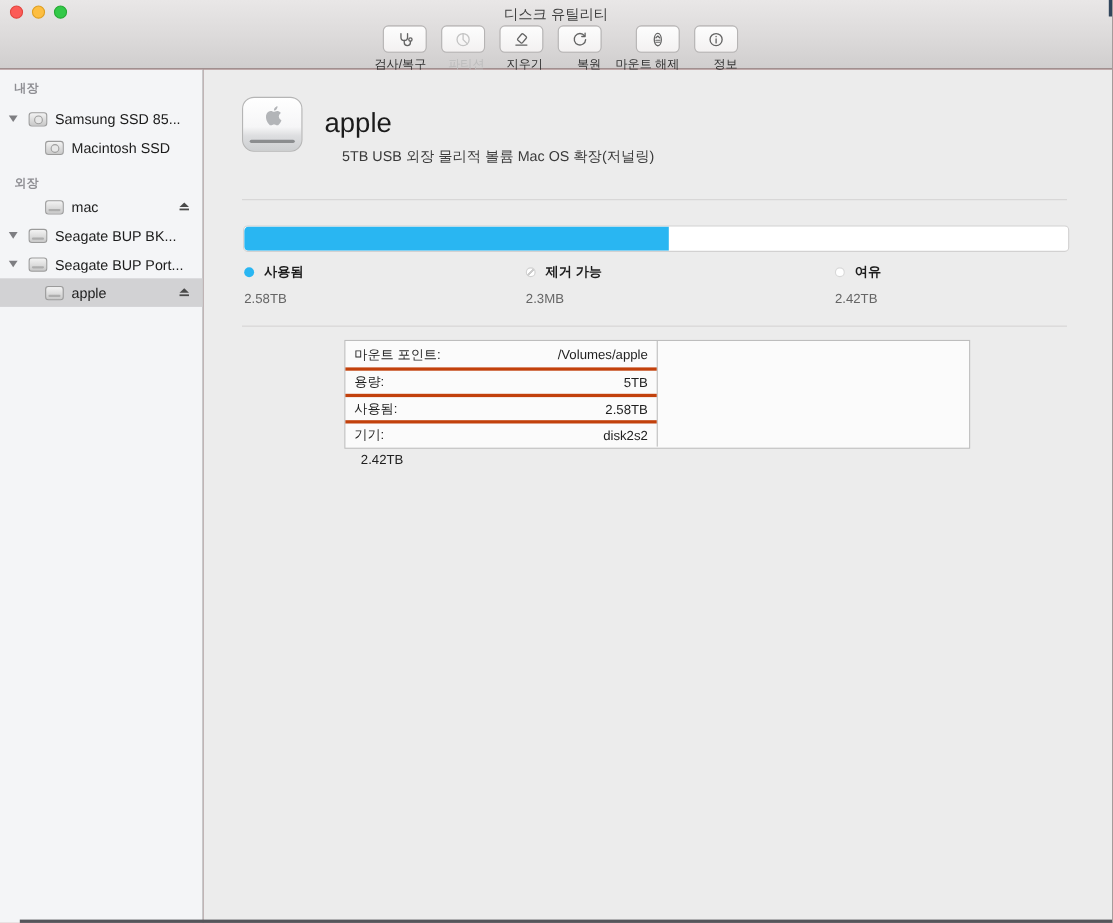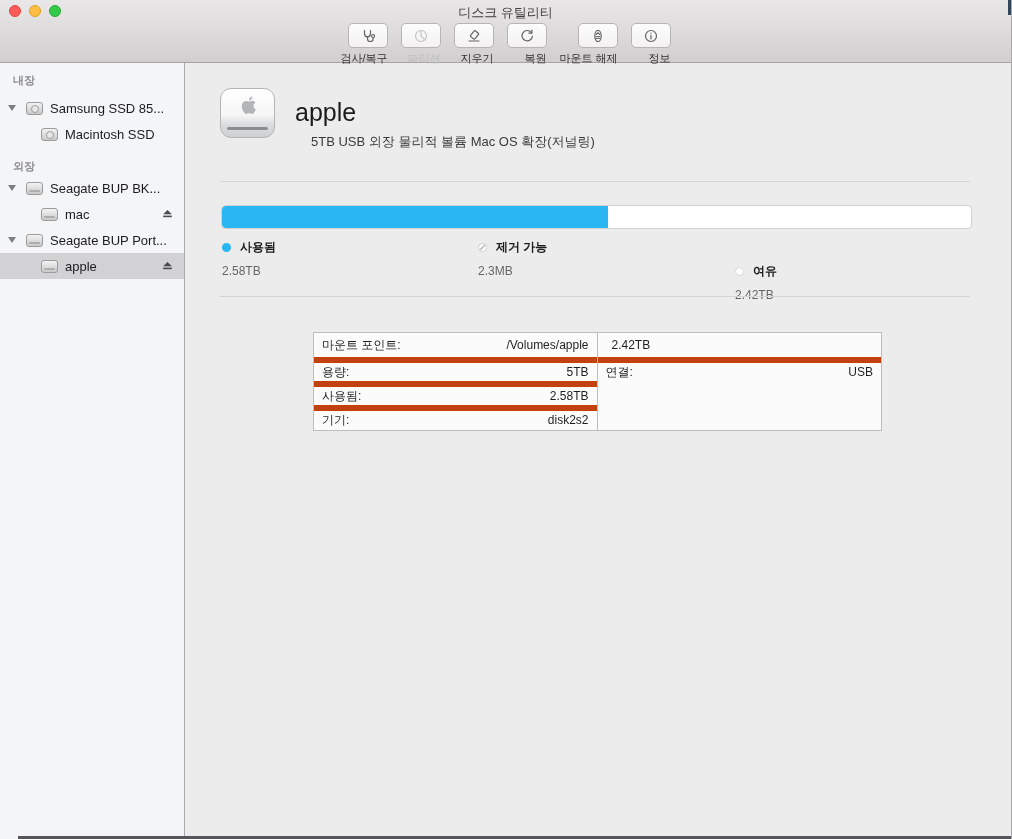--- a/index.html
+++ b/index.html
@@ -67,29 +67,29 @@
   .usage-fill { height:100%; border-radius:4px 0 0 4px; }
 
   .leg { position:absolute; top:176px; }
   .leg-head { display:flex; align-items:center; gap:9px; }
   .leg-dot { width:9px; height:9px; border-radius:50%; flex:none; }
   .dot-used { background:#29b6f2; }
   .dot-purgeable { background:linear-gradient(135deg,#ffffff 38%,#cccccc 38%,#cccccc 58%,#ffffff 58%); border:1px solid #d2d2d2; }
   .dot-free { background:#ffffff; border:1px solid #d8d8d8; }
   .leg-label { font-size:12px; font-weight:bold; color:#1c1c1c; white-space:nowrap; }
   .leg-value { margin-top:8px; font-size:12px; color:#666; }
-  .leg1 { left:37px; } .leg2 { left:293px; } .leg3 { left:550px;margin-top:24px; }
-
-  .details { position:absolute; left:128px; top:269px; width:569px; height:99px; display:flex;
-    background:#fbfbfb; border:1px solid #bdbdbd; }
+  .leg1 { left:37px; } .leg2 { left:293px; } .leg3 { left:574px; }
+
+  .details { position:absolute; left:128px; top:246px; width:569px; height:99px; display:flex;
+    background:#fbfbfb; border:1px solid #bdbdbd;flex-direction:column; }
   .dcol { width:284px; }
   .dcol.left { border-right:1px solid #bdbdbd; }
   .trow { height:24px; display:flex; justify-content:space-between; align-items:center;
     padding:0 8px; font-size:12px; white-space:nowrap; }
-  .trow + .trow { border-top:6px solid #c2410c; }
+  .trow + .trow { border-top:3px solid #c2410c; }
   .tl-cell { color:#1f1f1f; }
   .tv-cell { color:#1f1f1f; text-align:right; margin-left:6px; }
 
   .bottom-edge { position:absolute; left:18px; right:0; bottom:0; height:3px; background:#55555a; z-index:6; }
   .corner-notch { position:absolute; right:0; top:0; width:3px; height:15px; background:#32465c; z-index:7; }
 </style>
 </head>
 <body>
 
 <div class="window">
@@ -171,34 +171,34 @@
       <span class="sname">Samsung SSD 85...</span>
     </div>
     <div class="srow lvl1">
       <span class="dicon internal"></span>
       <span class="sname">Macintosh SSD</span>
     </div>
 
     <div class="s-gap"></div>
     <div class="s-label">외장</div>
 
-    <div class="srow lvl0">
-      <span class="disc"></span>
-      <span class="dicon external"></span>
-      <span class="sname">Seagate BUP BK...</span>
-    </div>
     <div class="srow lvl1">
       <span class="dicon external"></span>
       <span class="sname">mac</span>
       <span class="eject">
         <svg width="11" height="11" viewBox="0 0 11 11">
             <path d="M1.2 6.2 5.5 2l4.3 4.2z" fill="#4a4a4a"></path>
             <rect x="1.2" y="7.6" width="8.6" height="1.6" fill="#4a4a4a"></rect>
           </svg>
       </span>
+    </div>
+    <div class="srow lvl0">
+      <span class="disc"></span>
+      <span class="dicon external"></span>
+      <span class="sname">Seagate BUP BK...</span>
     </div>
     <div class="srow lvl0">
       <span class="disc"></span>
       <span class="dicon external"></span>
       <span class="sname">Seagate BUP Port...</span>
     </div>
     <div class="srow lvl1 selected">
       <span class="dicon external"></span>
       <span class="sname">apple</span>
       <span class="eject">
@@ -268,23 +268,19 @@
         </div>
         <div class="trow">
           <span class="tl-cell">기기:</span>
           <span class="tv-cell">disk2s2</span>
         </div>
       </div>
       <div class="dcol right">
         <div class="trow">
           <span class="tv-cell">2.42TB</span>
         </div>
-        <div class="trow">
-          <span class="tl-cell">연결:</span>
-          <span class="tv-cell">USB</span>
-        </div>
       </div>
     </div>
   </div>
 
   <div class="corner-notch"></div>
   <div class="bottom-edge"></div>
 </div>
 
 </body></html>

